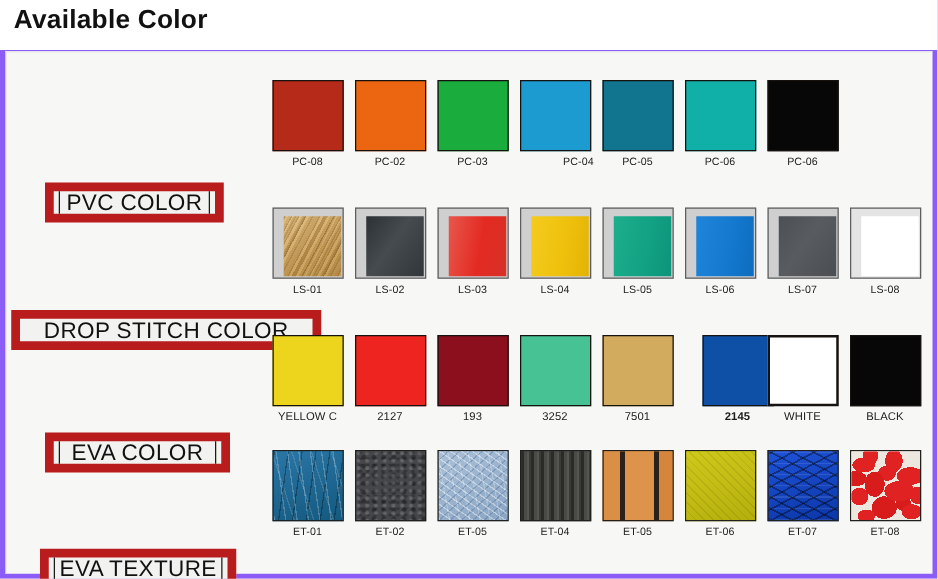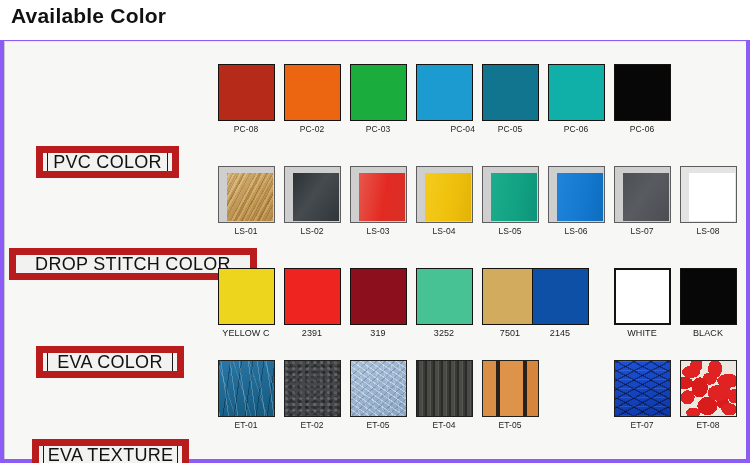--- a/index.html
+++ b/index.html
@@ -282,35 +282,35 @@
         <span class="row-label-text">EVA COLOR</span>
       </div>
       <div class="swatch-strip">
 
         <div class="swatch-cell" style="left:0px;">
           <div class="swatch-box" style="background:#edd41d;"></div>
           <div class="swatch-label big">YELLOW C</div>
         </div>
         <div class="swatch-cell" style="left:66px;">
           <div class="swatch-box" style="background:#ee2420;"></div>
-          <div class="swatch-label big">2391</div>
+          <div class="swatch-label big">2127</div>
         </div>
         <div class="swatch-cell" style="left:132px;">
           <div class="swatch-box" style="background:#8b0f1c;"></div>
-          <div class="swatch-label big">319</div>
+          <div class="swatch-label big">193</div>
         </div>
         <div class="swatch-cell" style="left:198px;">
           <div class="swatch-box" style="background:#47c295;"></div>
           <div class="swatch-label big">3252</div>
         </div>
         <div class="swatch-cell" style="left:264px;">
           <div class="swatch-box" style="background:#d2ab5e;"></div>
           <div class="swatch-label big">7501</div>
         </div>
-        <div class="swatch-cell" style="left:314px;">
+        <div class="swatch-cell" style="left:344px;font-weight:bold;">
           <div class="swatch-box" style="background:#0d50a6;"></div>
           <div class="swatch-label big">2145</div>
         </div>
         <div class="swatch-cell" style="left:396px;">
           <div class="swatch-box" style="background:#ffffff;border-width:2px;"></div>
           <div class="swatch-label big">WHITE</div>
         </div>
         <div class="swatch-cell" style="left:462px;">
           <div class="swatch-box" style="background:#070707;"></div>
           <div class="swatch-label big">BLACK</div>
@@ -377,20 +377,28 @@
                   #d98f46 0 13px,
                   #2b211a 13px 17px,
                   #dd9349 17px 40px,
                   #2b211a 40px 44px,
                   #d5863c 44px 57px),
                 repeating-linear-gradient(90deg, rgba(120,70,25,.22) 0 1px, rgba(0,0,0,0) 1px 4px);"></div>
           </div>
           <div class="swatch-label">ET-05</div>
         </div>
 
+        <div class="swatch-cell" style="left:330px;">
+          <div class="swatch-box texture" style="background:#c2bc12;">
+            <div class="tex-layer" style="background:
+                repeating-linear-gradient(45deg, rgba(0,0,0,.08) 0 1px, rgba(0,0,0,0) 1px 5px),
+                linear-gradient(160deg,#cfc91c,#b5af0c);"></div>
+          </div>
+          <div class="swatch-label">ET-06</div>
+        </div>
 
         <div class="swatch-cell" style="left:396px;">
           <div class="swatch-box texture" style="background:#1244c4;">
             <div class="tex-layer" style="background:
                 repeating-linear-gradient(28deg, rgba(0,0,0,.38) 0 1.4px, rgba(0,0,0,0) 1.4px 8px),
                 repeating-linear-gradient(-28deg, rgba(0,0,0,.38) 0 1.4px, rgba(0,0,0,0) 1.4px 8px),
                 repeating-linear-gradient(0deg, rgba(255,255,255,.10) 0 1px, rgba(0,0,0,0) 1px 9px),
                 linear-gradient(165deg,#1e52d8,#0c37a8);"></div>
           </div>
           <div class="swatch-label">ET-07</div>

